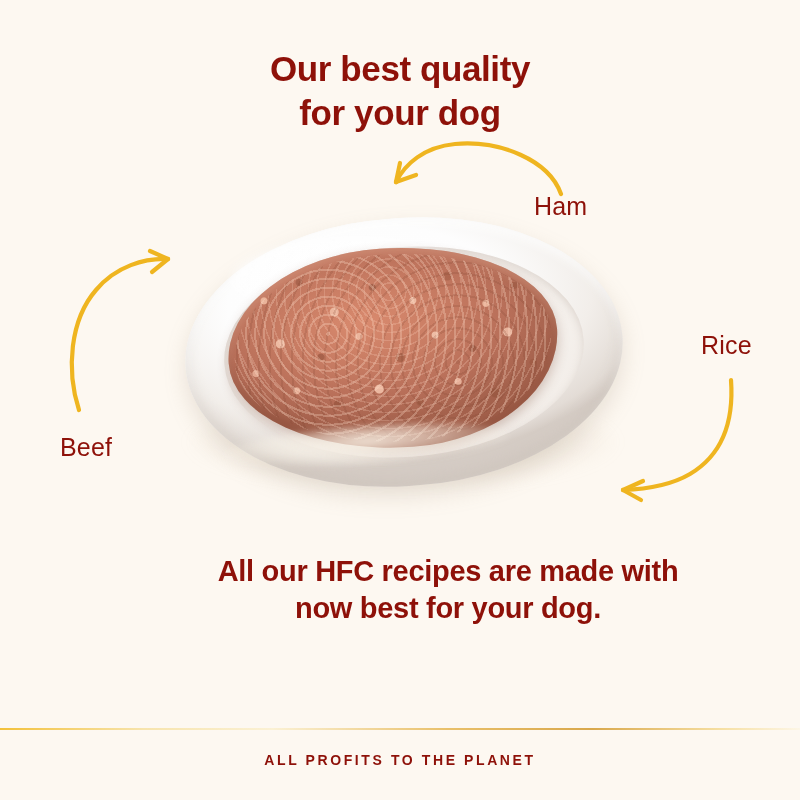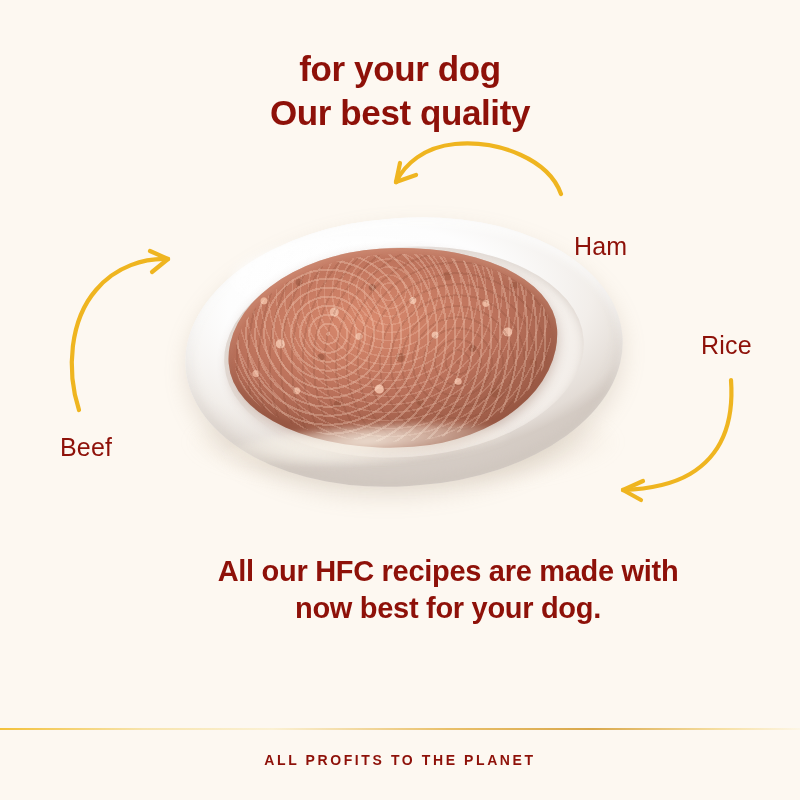--- a/index.html
+++ b/index.html
@@ -168,21 +168,21 @@
 
   
   .callout-label {
     position: absolute;
     color: #8e1109;
     font-size: 25px;
     font-weight: 400;
     letter-spacing: 0.2px;
     white-space: nowrap;
   }
-  #label-ham  { left: 574px; top: 192px; margin-top: 40px; }
+  #label-ham  { left: 534px; top: 192px; }
   #label-rice { left: 701px; top: 331px; }
   #label-beef { left: 60px;  top: 433px; }
 
   .arrows {
     position: absolute;
     left: 0; top: 0;
     width: 800px; height: 800px;
     pointer-events: none;
   }
 
@@ -235,22 +235,22 @@
     font-weight: 600;
     letter-spacing: 2.6px;
   }
 </style>
 </head>
 <body>
 
 <div class="canvas">
 
   <div class="headline">
+    <span class="hl-line">Our best quality</span>
     <span class="hl-line">for your dog</span>
-    <span class="hl-line">Our best quality</span>
   </div>
 
   <div class="plate-wrap">
     <div class="plate-shadow"></div>
     <div class="plate">
       <div class="plate-rim"></div>
       <div class="plate-gloss"></div>
     </div>
     <div class="food">
       <div class="food-base"></div>

